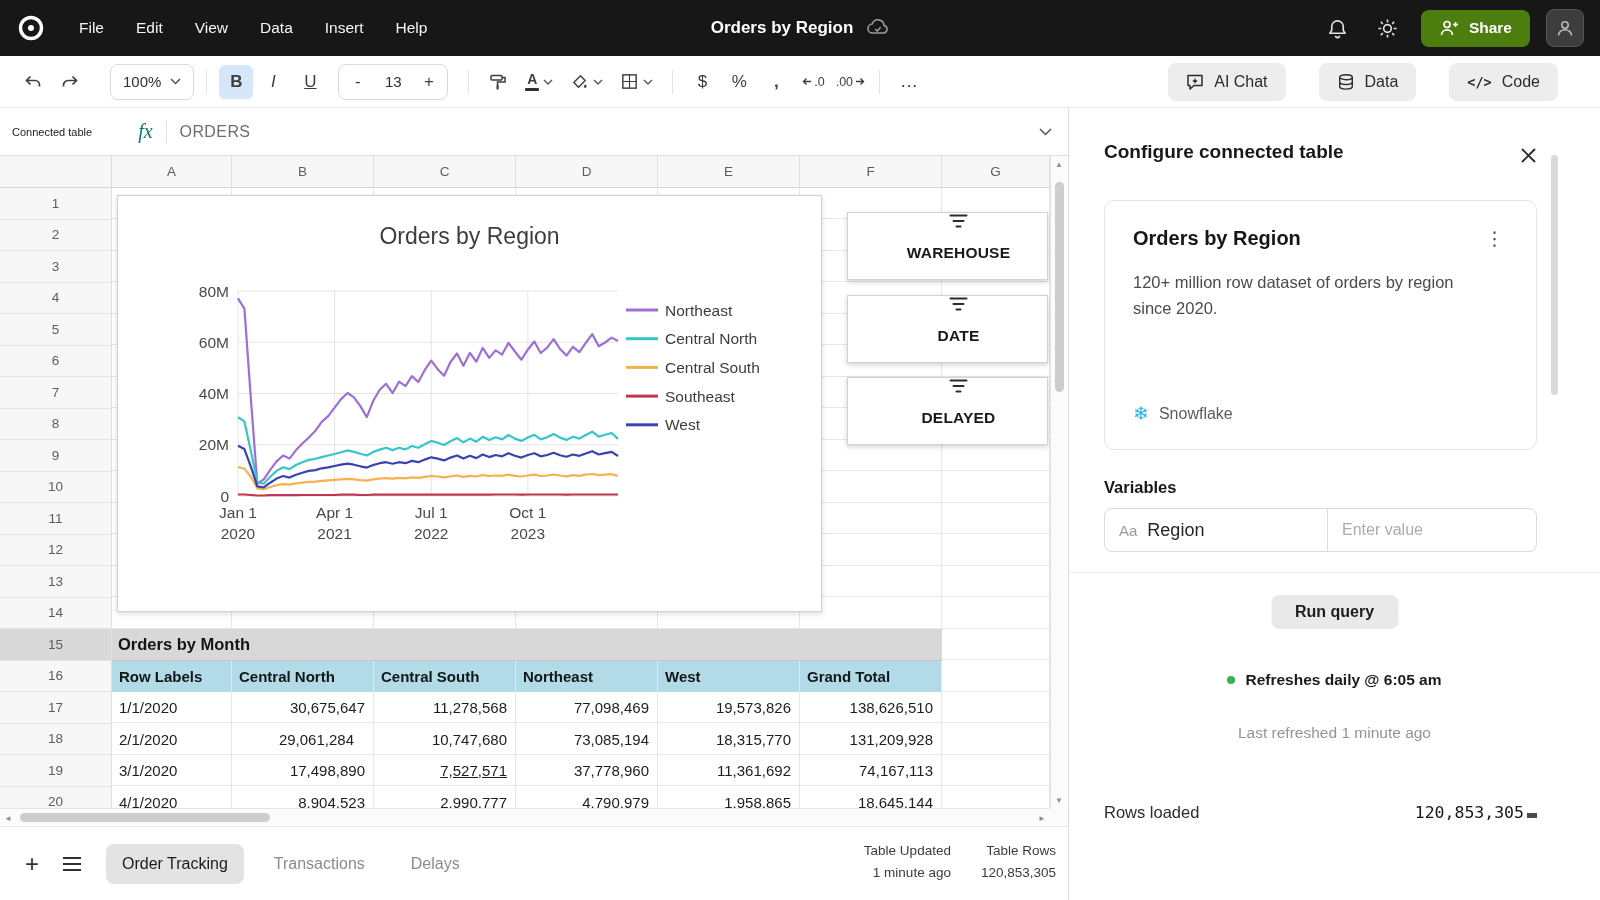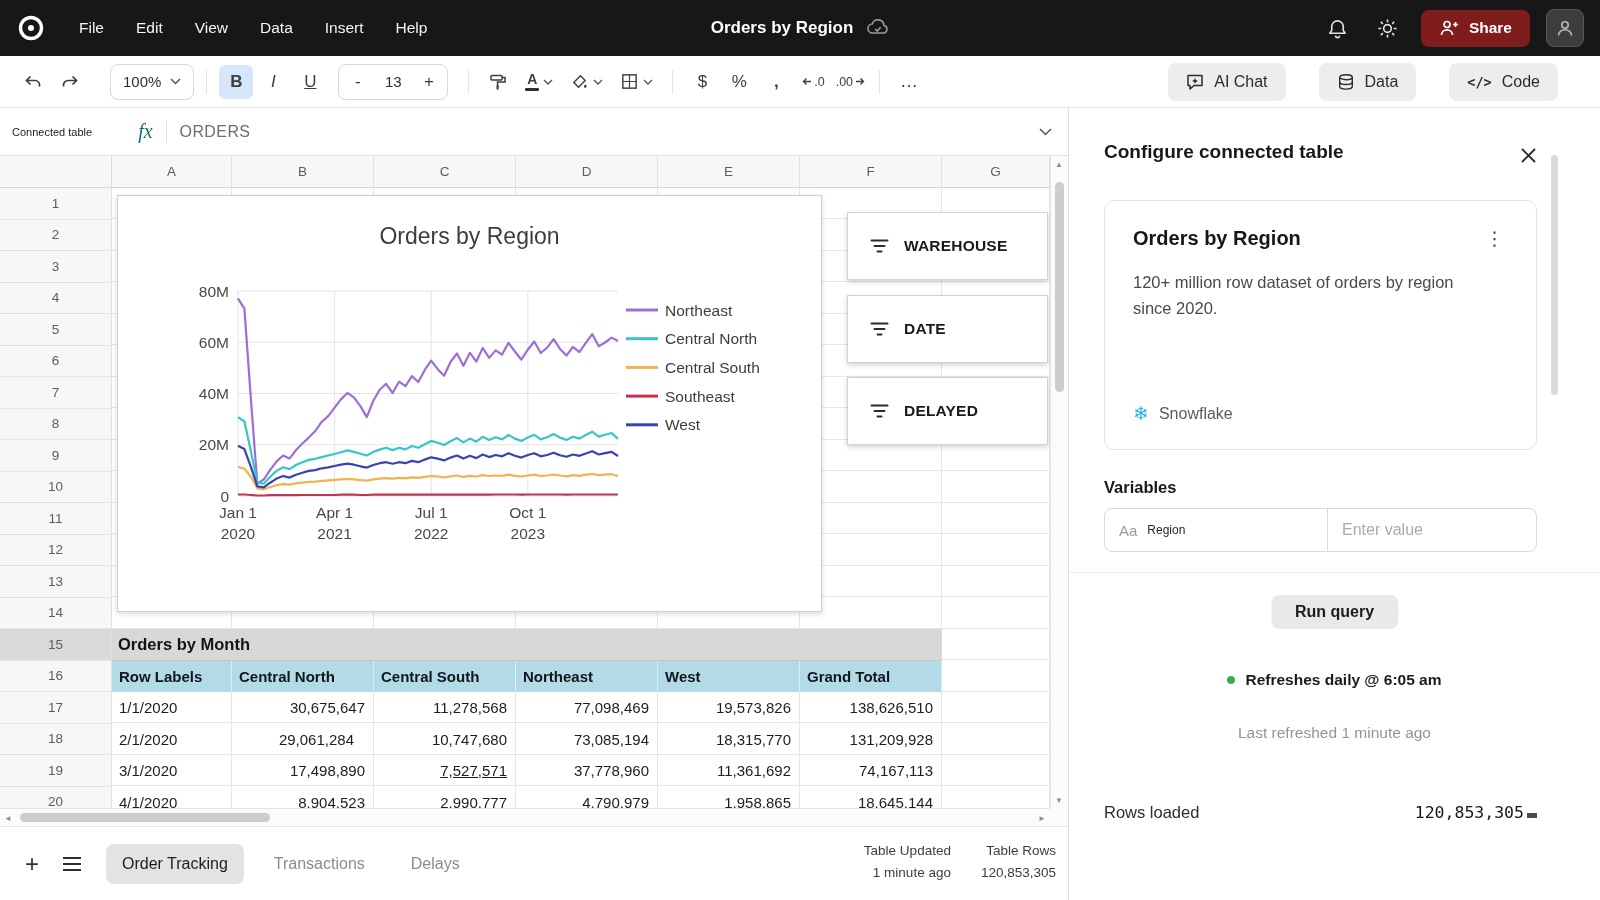--- a/index.html
+++ b/index.html
@@ -11,21 +11,21 @@
   
   .topbar { position:absolute; left:0; top:0; width:1600px; height:56px; background:#171717;
     display:flex; align-items:center; color:#fff; z-index:20; }
   .logo { margin-left:16px; display:flex; align-items:center; }
   .menus { display:flex; margin-left:20px; gap:6px; }
   .menu-item { padding:7px 13px; font-size:15.5px; color:#f5f5f5; border-radius:6px; cursor:default; }
   .title-wrap { position:absolute; left:50%; transform:translateX(-50%); display:flex; align-items:center; gap:12px; }
   .doc-title { font-weight:700; font-size:17px; color:#fff; }
   .top-actions { margin-left:auto; display:flex; align-items:center; gap:16px; margin-right:16px; }
   .icon-btn { display:flex; align-items:center; justify-content:center; width:34px; height:34px; }
-  .share-btn { background:#7f1d1d; border-radius:8px; height:37px; padding:0 18px; display:flex;
+  .share-btn { background:#4d7c0f; border-radius:8px; height:37px; padding:0 18px; display:flex;
     align-items:center; gap:10px; font-weight:600; font-size:15.5px; color:#fff; }
   .avatar { width:38px; height:38px; border-radius:8px; background:#3d3d3d; border:1px solid #555;
     display:flex; align-items:center; justify-content:center; }
 
   
   .toolbar { position:absolute; left:0; top:56px; width:1600px; height:52px; background:#fff;
     border-bottom:1px solid #e7e7e7; display:flex; align-items:center; padding:0 16px; gap:3px; z-index:19; }
   .tbtn { height:34px; min-width:34px; display:flex; align-items:center; justify-content:center;
     border-radius:6px; color:#3d3d3d; font-size:16px; }
   .sep { width:1px; height:24px; background:#e4e4e4; margin:0 9px; }
@@ -84,21 +84,21 @@
   .pv-c { position:absolute; height:31.5px; font-size:15px; color:#1d1d1d; line-height:31.5px;
     text-align:right; padding-right:9px; }
   .pv-c.first { text-align:left; padding-left:7px; }
 
   
   .chart { position:absolute; left:117px; top:39px; width:705px; height:417px; background:#fff;
     border:1px solid #d0d0d0; box-shadow:0 2px 6px rgba(0,0,0,.14); z-index:4; }
 
   
   .fcard { position:absolute; left:847px; width:201px; height:68px; background:#fff; border:1px solid #d2d2d2;
-    box-shadow:0 2px 5px rgba(0,0,0,.18); display:flex; align-items:center; gap:15px; padding-left:22px; z-index:5; }
+    box-shadow:0 2px 5px rgba(0,0,0,.18); display:flex; align-items:center; gap:15px; padding-left:22px; z-index:5;flex-direction:column; }
   .flabel { font-weight:700; font-size:15.5px; color:#191919; letter-spacing:.2px; }
 
   
   .vsb { position:absolute; left:1050px; top:156px; width:17px; height:652px; background:#fbfbfb;
     border-left:1px solid #e4e4e4; z-index:6; }
   .vsb .thumb { position:absolute; left:4px; top:26px; width:9px; height:210px; background:#cdcdcd; border-radius:5px; }
   .sb-arr { position:absolute; color:#8f8f8f; font-size:8px; width:16px; height:16px; display:flex;
     align-items:center; justify-content:center; }
   .hsb { position:absolute; left:0; top:808px; width:1050px; height:18px; background:#fbfbfb;
     border-top:1px solid #e4e4e4; z-index:6; }
@@ -129,21 +129,21 @@
   .pc-kebab { font-size:19px; color:#3d3d3d; padding:0 4px; }
   .pc-desc { margin-top:20px; font-size:16.5px; color:#4a4a4a; line-height:1.55; max-width:350px; }
   .pc-src { position:absolute; left:28px; bottom:24px; display:flex; gap:10px; align-items:center; }
   .pc-src .flake { font-size:19px; color:#29b5e8; }
   .pc-src .srcname { font-size:16px; color:#5c5c5c; }
   .p-vars-label { position:absolute; left:35px; top:370px; font-weight:700; font-size:16.5px; color:#181818; }
   .p-vargrp { position:absolute; left:35px; top:400px; width:433px; height:44px; border:1px solid #dadada;
     border-radius:8px; display:flex; overflow:hidden; }
   .p-varname { flex:1; border-right:1px solid #dadada; display:flex; align-items:center; gap:10px; padding-left:14px; }
   .p-varname .aa { color:#9b9b9b; font-size:15px; }
-  .p-varname .nm { color:#262626; font-size:12px; }
+  .p-varname .nm { color:#262626; font-size:18px; }
   .p-varinput { flex:1; display:flex; align-items:center; }
   .p-varinput input { border:none; outline:none; width:100%; padding-left:14px; font-size:16px; color:#333;
     font-family:"Liberation Sans", sans-serif; background:transparent; }
   .p-varinput input::placeholder { color:#ababab; }
   .p-divider { position:absolute; left:0; top:464px; width:531px; height:1px; background:#ececec;
     box-shadow:0 -3px 6px rgba(0,0,0,.05); }
   .p-run { position:absolute; left:50%; transform:translateX(-50%); top:487px; height:34px; padding:0 24px;
     background:#e9e9e9; border-radius:8px; font-weight:600; font-size:16px; color:#1d1d1d; display:flex;
     align-items:center; white-space:nowrap; }
   .p-refresh { position:absolute; left:0; top:563px; width:100%; display:flex; justify-content:center;

